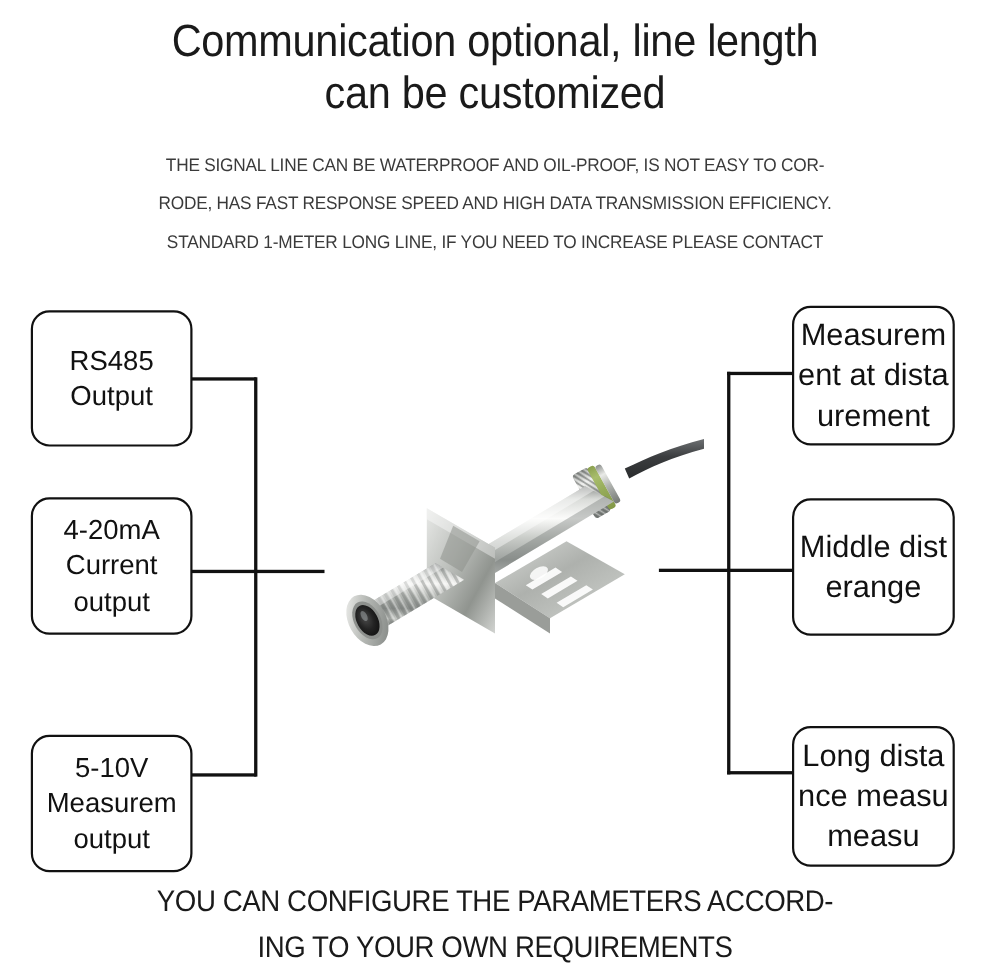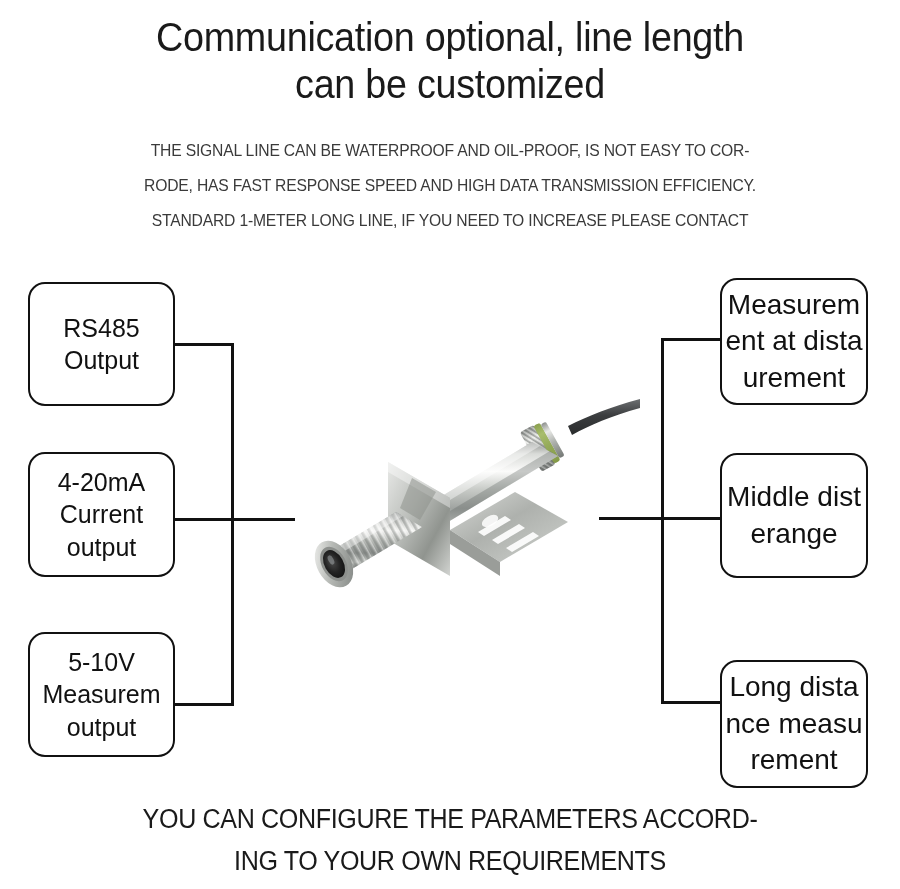--- a/index.html
+++ b/index.html
@@ -72,21 +72,21 @@
     color: #111111;
     z-index: 5;
   }
   .box .ln { display: block; white-space: nowrap; line-height: 1.30; }
 
   .box-left  { left: 28px;  width: 147px; font-size: 25px; }
   .box-right { left: 720px; width: 148px; font-size: 28px; }
 
   #box-rs485    { top: 282px; height: 124px; }
   #box-current  { top: 452px; height: 125px; }
-  #box-voltage  { top: 632px; height: 125px; justify-content: center; }
+  #box-voltage  { top: 668px; height: 125px; justify-content: center; }
 
   #box-close    { top: 278px; height: 127px; }
   #box-middle   { top: 453px; height: 125px; text-align: center; }
   #box-long     { top: 660px; height: 128px; }
 
   
   .line { position: absolute; background: #111111; z-index: 2; }
   .line.h { height: 2.6px; }
   .line.v { width: 2.6px; }
 
@@ -157,21 +157,21 @@
   </div>
 
   <div class="box box-right" id="box-middle">
     <span class="ln">Middle dist</span>
     <span class="ln">erange</span>
   </div>
 
   <div class="box box-right" id="box-long">
     <span class="ln">Long dista</span>
     <span class="ln">nce measu</span>
-    <span class="ln">rement</span>
+    <span class="ln">measu</span>
   </div>
 
   <div class="product">
     <svg class="prod-svg" width="340" height="260" viewBox="0 0 340 260">
       <defs>
         <linearGradient id="gSteelBody" x1="0" y1="0" x2="0" y2="1">
           <stop offset="0%" stop-color="#8e918e"></stop>
           <stop offset="12%" stop-color="#d9dbd8"></stop>
           <stop offset="30%" stop-color="#fbfbfa"></stop>
           <stop offset="48%" stop-color="#c9ccc8"></stop>

